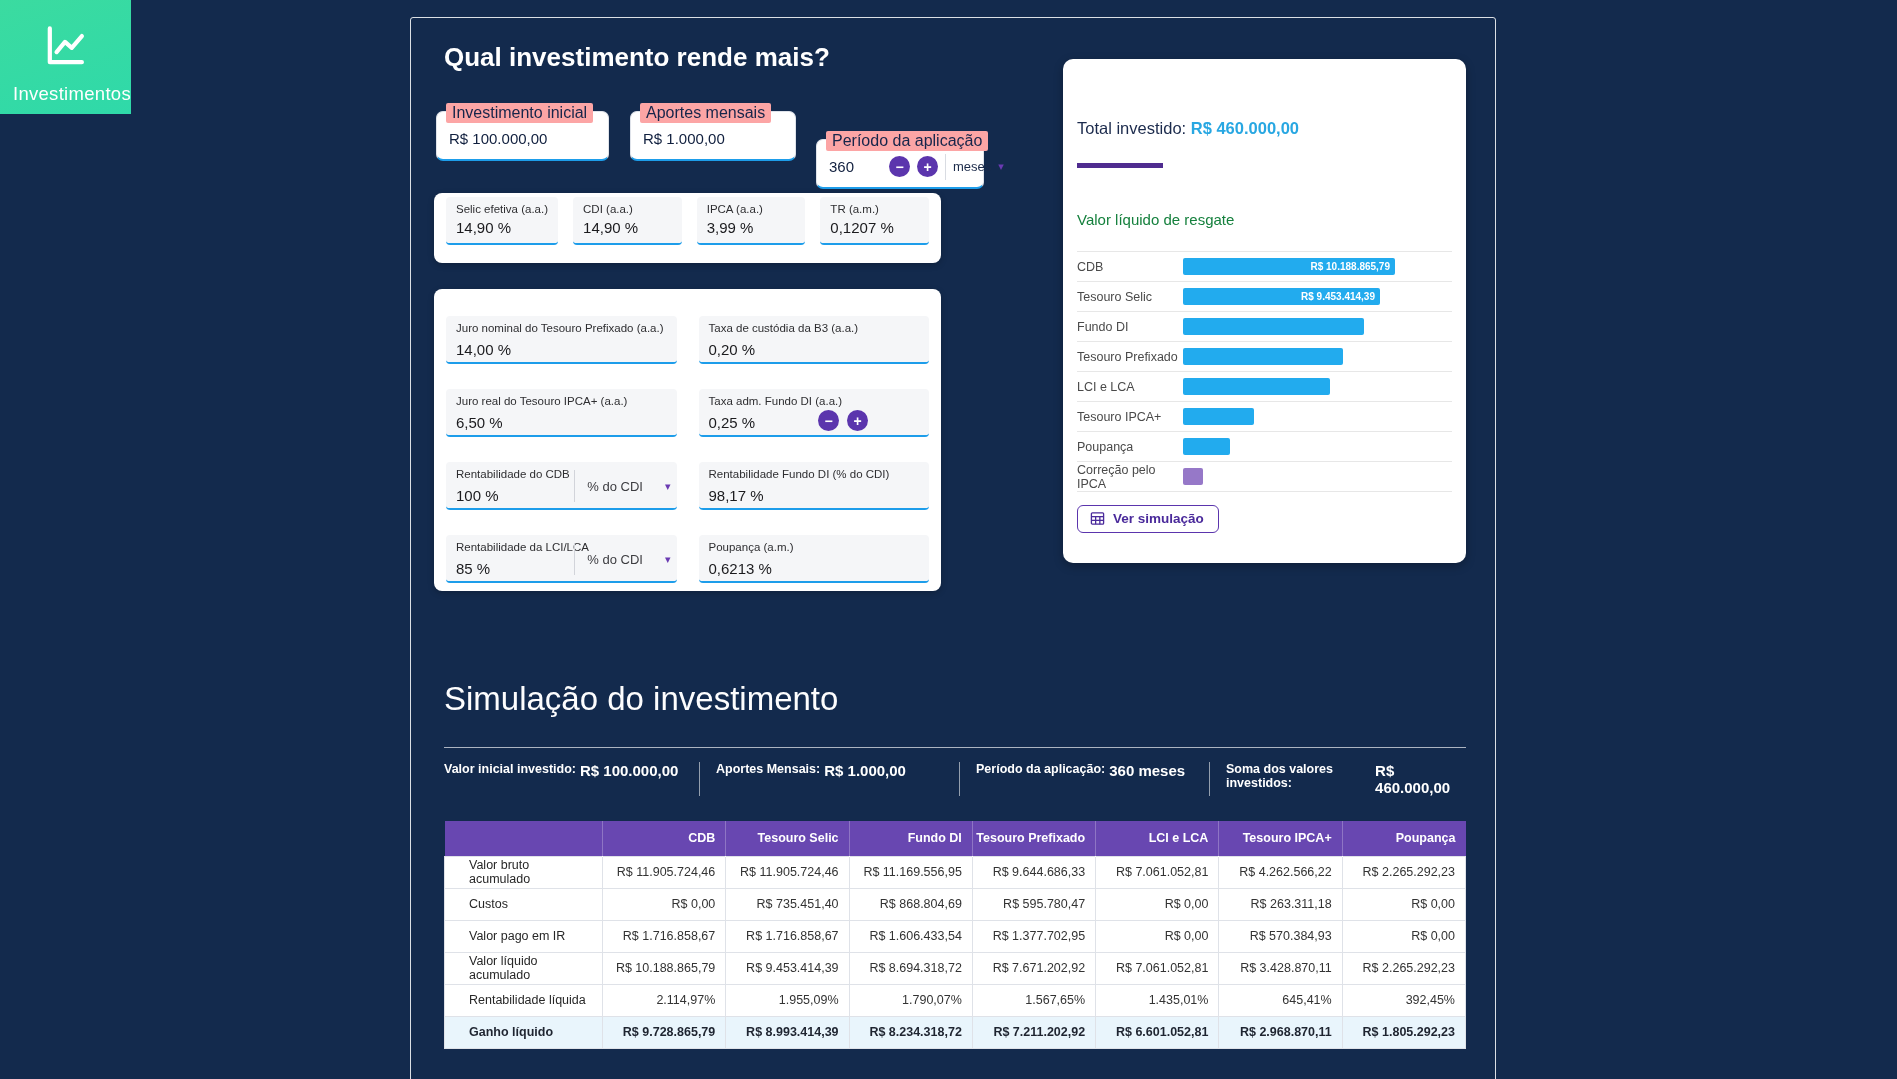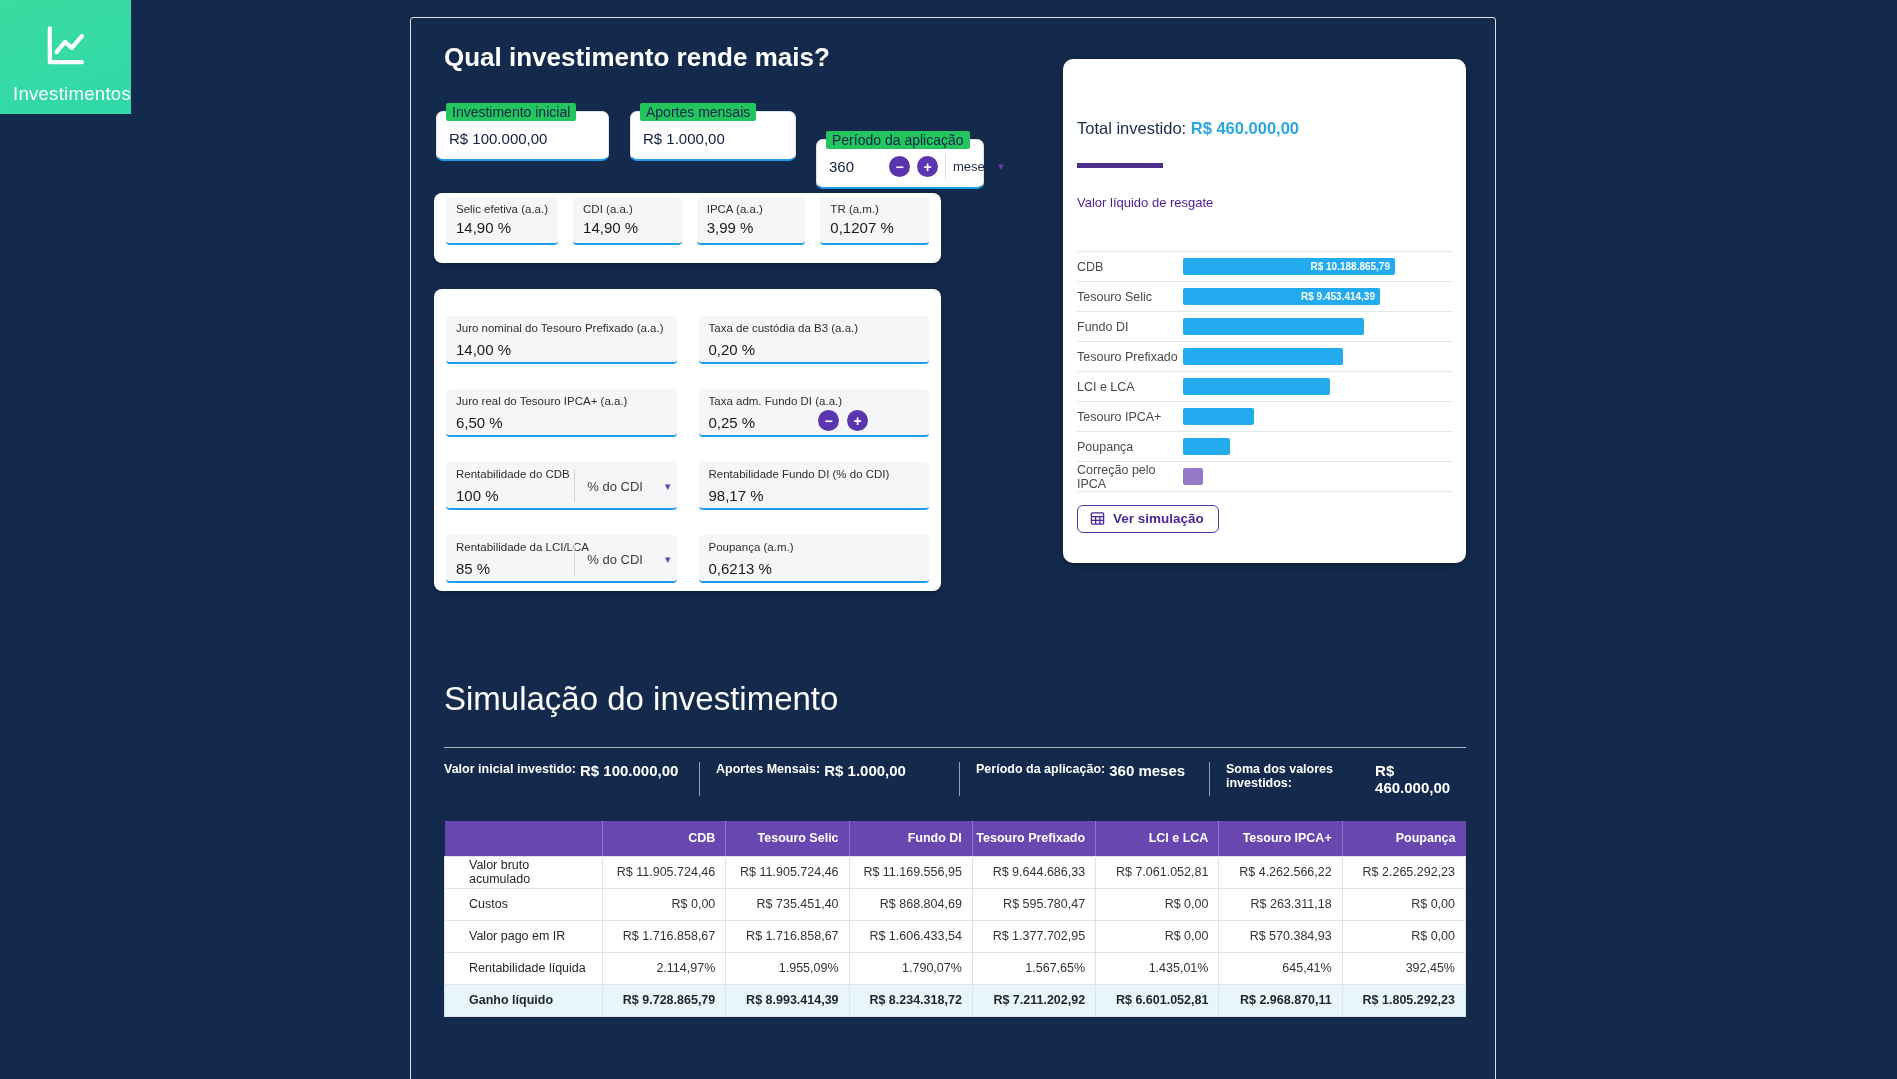--- a/index.html
+++ b/index.html
@@ -16,22 +16,22 @@
 
   
   .panel { position:absolute; left:410px; top:17px; width:1086px; height:1200px;
            border:1px solid rgba(255,255,255,.85); border-radius:3px; }
 
   .calc-title { position:absolute; left:33px; top:24px; color:#fff; font-size:26px; font-weight:700; }
 
   
   .tf { position:absolute; top:93px; height:50px; background:#fff; border:1px solid #dfe3ea;
         border-bottom:2px solid #1d9dea; border-radius:7px; }
-  .tf-chip { position:absolute; top:-9px; left:9px; background:#22c55e; padding:1px 6px;
-             font-size:14px; color:#16254a; border-radius:2px; white-space:nowrap; }
+  .tf-chip { position:absolute; top:-9px; left:9px; background:#fca5a5; padding:1px 6px;
+             font-size:16px; color:#16254a; border-radius:2px; white-space:nowrap; }
   .tf-body { display:flex; align-items:center; height:100%; padding:6px 10px 0 12px; gap:7px; }
   .tf-value { font-size:15px; color:#101f3e; font-weight:500; }
   .stepper { width:21px; height:21px; border-radius:50%; background:#5b35ad; color:#fff;
              display:inline-flex; align-items:center; justify-content:center;
              font-size:14px; font-weight:700; cursor:pointer; flex:none; line-height:1; }
   .vsep { width:1px; height:26px; background:#d9dce2; flex:none; }
   .unit-label { font-size:13px; color:#1c2b4a; }
   .chev { color:#6a3ab2; font-size:11px; line-height:1; }
 
   
@@ -55,21 +55,21 @@
   .gsel { position:absolute; right:6px; top:8px; height:32px; border-left:1px solid #d2d4da;
           padding-left:12px; display:flex; align-items:center; gap:22px; cursor:pointer; }
   .gsel-text { font-size:13px; color:#3c3c40; }
 
   
   .results-card { position:absolute; left:652px; top:41px; width:403px; height:504px;
                   background:#fff; border-radius:10px; box-shadow:0 3px 10px rgba(0,0,0,.28); }
   .total-line { position:absolute; left:14px; top:60px; font-size:16.5px; color:#1b2a4c;text-align:right; }
   .total-value { color:#28a7e2; font-weight:700; }
   .total-divider { position:absolute; left:14px; top:104px; width:86px; height:5px; background:#4f2c8f; }
-  .chart-subtitle { position:absolute; left:14px; top:136px; font-size:13px; color:#4c1d95; }
+  .chart-subtitle { position:absolute; left:14px; top:152px; font-size:15px; color:#15803d; }
   .vchart { position:absolute; left:14px; top:192px; width:375px; border-top:1px solid #e7e7e7; }
   .vrow { height:30px; display:flex; align-items:center; border-bottom:1px solid #e7e7e7; }
   .vrow-label { width:106px; font-size:12.5px; color:#4a4a4a; flex:none; }
   .vbar-wrap { flex:1; }
   .vbar { height:17px; border-radius:2px; display:flex; align-items:center; justify-content:flex-end; }
   .vbar-val { color:#fff; font-size:10px; font-weight:700; padding-right:5px; white-space:nowrap; }
   .sim-btn { position:absolute; left:14px; top:446px; display:inline-flex; align-items:center; gap:8px;
              background:#fff; border:1.5px solid #5b35ad; border-radius:6px; padding:5px 14px 6px 12px;
              color:#4a2a9b; font-size:13.5px; font-weight:700; cursor:pointer; }
 
@@ -354,20 +354,30 @@
           <td class="rowlabel">Valor pago em IR</td>
           <td>R$ 1.716.858,67</td>
           <td>R$ 1.716.858,67</td>
           <td>R$ 1.606.433,54</td>
           <td>R$ 1.377.702,95</td>
           <td>R$ 0,00</td>
           <td>R$ 570.384,93</td>
           <td>R$ 0,00</td>
         </tr>
         <tr>
+          <td class="rowlabel">Valor líquido acumulado</td>
+          <td>R$ 10.188.865,79</td>
+          <td>R$ 9.453.414,39</td>
+          <td>R$ 8.694.318,72</td>
+          <td>R$ 7.671.202,92</td>
+          <td>R$ 7.061.052,81</td>
+          <td>R$ 3.428.870,11</td>
+          <td>R$ 2.265.292,23</td>
+        </tr>
+        <tr>
           <td class="rowlabel">Rentabilidade líquida</td>
           <td>2.114,97%</td>
           <td>1.955,09%</td>
           <td>1.790,07%</td>
           <td>1.567,65%</td>
           <td>1.435,01%</td>
           <td>645,41%</td>
           <td>392,45%</td>
         </tr>
         <tr class="hl">

